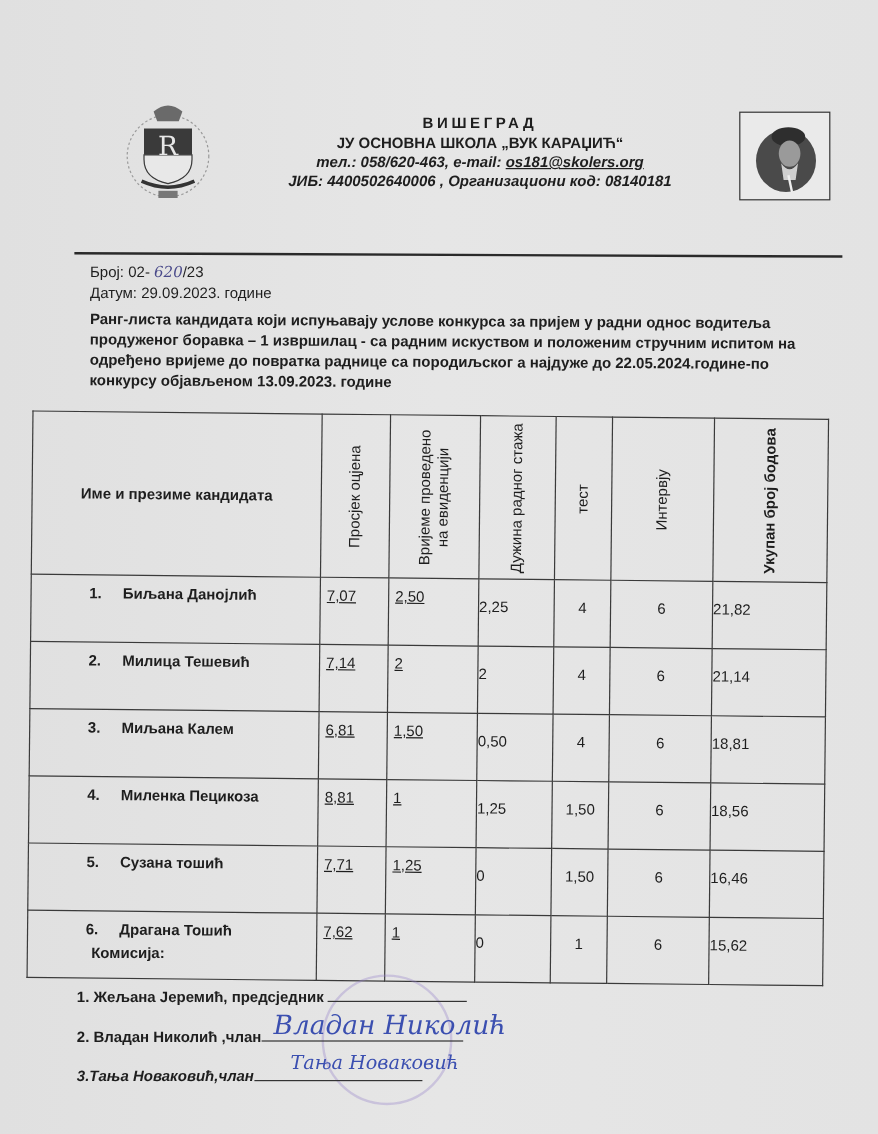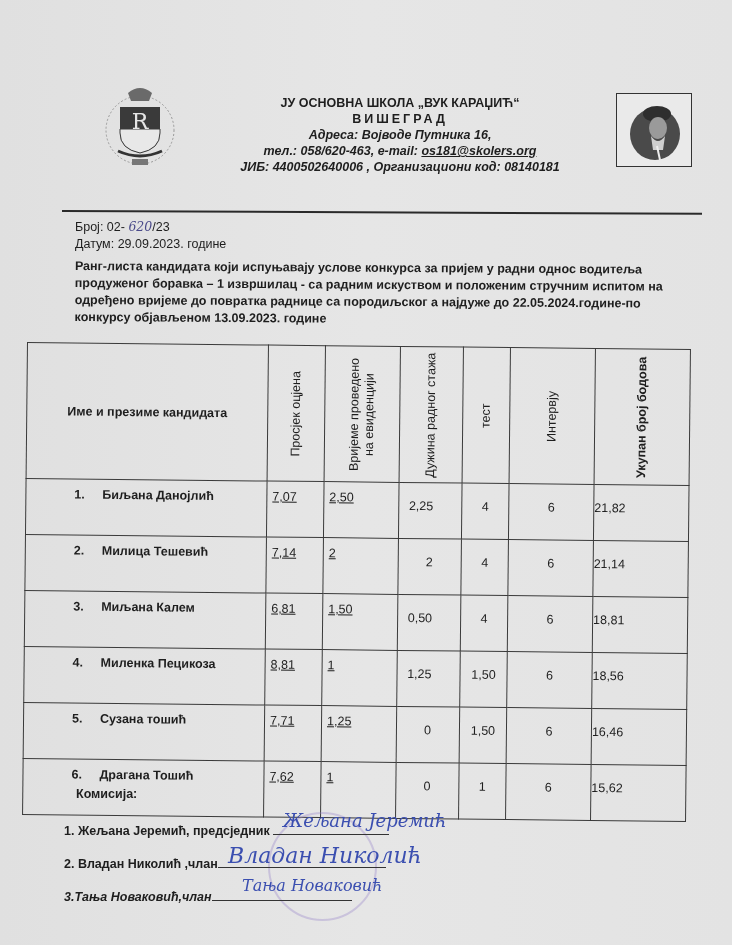--- a/index.html
+++ b/index.html
@@ -32,21 +32,21 @@
   table { border-collapse:collapse; width:663px; table-layout:fixed; }
   td, th { border:1px solid #3a3a3a; padding:0; font-size:12.5px; }
   th { height:135px; font-weight:normal; vertical-align:middle; position:relative; }
   th.name-h { font-weight:bold; text-align:center; font-size:12.5px; }
   .vtext { position:absolute; left:50%; top:50%; transform:translate(-50%,-50%) rotate(-90deg); white-space:normal; text-align:center; line-height:15px; width:125px; }
   .vtext.bold { font-weight:bold; }
   td { height:39px; vertical-align:top; padding-top:8px; }
   td.name { font-weight:bold; padding-left:48px; }
   td.name .num { display:inline-block; width:28px; }
   td.c-left { padding-left:5px;text-decoration:underline; }
-  td.c-right { text-align:right; padding-right:28px; padding-top:16px; }
+  td.c-right { text-align:left; padding-right:28px; padding-top:16px; }
   td.c-center { text-align:center; padding-top:16px; }
   td.c-total { text-align:left; padding-right:22px; padding-top:16px; }
 
   
   .commission { position:absolute; left:64px; top:787px; font-size:12.5px; font-weight:bold;padding-left:12px; }
   .member { position:absolute; left:64px; font-size:12.5px; font-weight:bold; white-space:nowrap; }
   .sig-line { display:inline-block; border-bottom:1px solid #333; vertical-align:baseline; height:12px; }
   .sig { position:absolute; font-family:"DejaVu Serif", serif; font-style:italic; color:#3b4fb0; white-space:nowrap; }
   .stamp { position:absolute; left:268px; top:812px; width:105px; height:105px; border-radius:50%; border:2px solid rgba(150,130,200,0.35); }
 </style>
@@ -61,23 +61,22 @@
       <path d="M28 8 q12 -10 24 0 l-3 8 h-18 z" fill="#6a6a6a"></path>
       <path d="M20 22 h40 v26 q0 16 -20 20 q-20 -4 -20 -20 z" fill="#3a3a3a"></path>
       <path d="M20 44 h40 v4 q0 16 -20 20 q-20 -4 -20 -20 z" fill="#e8e8e8" stroke="#3a3a3a" stroke-width="1"></path>
       <text x="40" y="44" text-anchor="middle" font-family="DejaVu Serif, serif" font-size="22" fill="#e6e6e6">R</text>
       <path d="M18 66 q22 10 44 0" fill="none" stroke="#333" stroke-width="3"></path>
       <path d="M32 74 h16 v6 h-16 z" fill="#777"></path>
     </svg>
   </div>
 
   <div class="letterhead">
+    <div class="lh-line lh-spaced">ВИШЕГРАД</div>
     <div class="lh-line">ЈУ ОСНОВНА ШКОЛА „ВУК КАРАЏИЋ“</div>
-    <div class="lh-line lh-spaced">ВИШЕГРАД</div>
-    <div class="lh-italic">Адреса: Војводе Путника 16,</div>
     <div class="lh-italic"><span>тел.: 058/620-463, e-mail: </span><span class="lh-email">os181@skolers.org</span></div>
     <div class="lh-italic">ЈИБ: 4400502640006 , Организациони код: 08140181</div>
   </div>
 
   <div class="portrait">
     <svg width="74" height="72" viewBox="0 0 74 72">
       <ellipse cx="38" cy="40" rx="25" ry="26" fill="#4a4a4a"></ellipse>
       <ellipse cx="40" cy="20" rx="14" ry="8" fill="#2e2e2e"></ellipse>
       <ellipse cx="41" cy="34" rx="9" ry="11" fill="#9a9a9a"></ellipse>
       <path d="M34 42 q7 10 14 0 l-2 14 h-10 z" fill="#cfcfcf"></path>
@@ -187,21 +186,20 @@
     </table>
   </div>
 
   <div class="commission">Комисија:</div>
 
   <div class="stamp"></div>
 
   <div class="member" style="top:822px;">
     <span>1. Жељана Јеремић, предсједник </span><span class="sig-line" style="width:116px"></span>
   </div>
-  <div class="sig" style="left:283px; top:810px; font-size:18px;">Жељана Јеремић</div>
 
   <div class="member" style="top:855px;">
     <span>2. Владан Николић ,члан</span><span class="sig-line" style="width:168px"></span>
   </div>
   <div class="sig" style="left:228px; top:843px; font-size:22px;">Владан Николић</div>
 
   <div class="member" style="top:888px;font-style:italic;">
     <span>3.Тања Новаковић,члан</span><span class="sig-line" style="width:140px"></span>
   </div>
   <div class="sig" style="left:222px; top:876px; font-size:16px;margin-left:20px;">Тања Новаковић</div>

